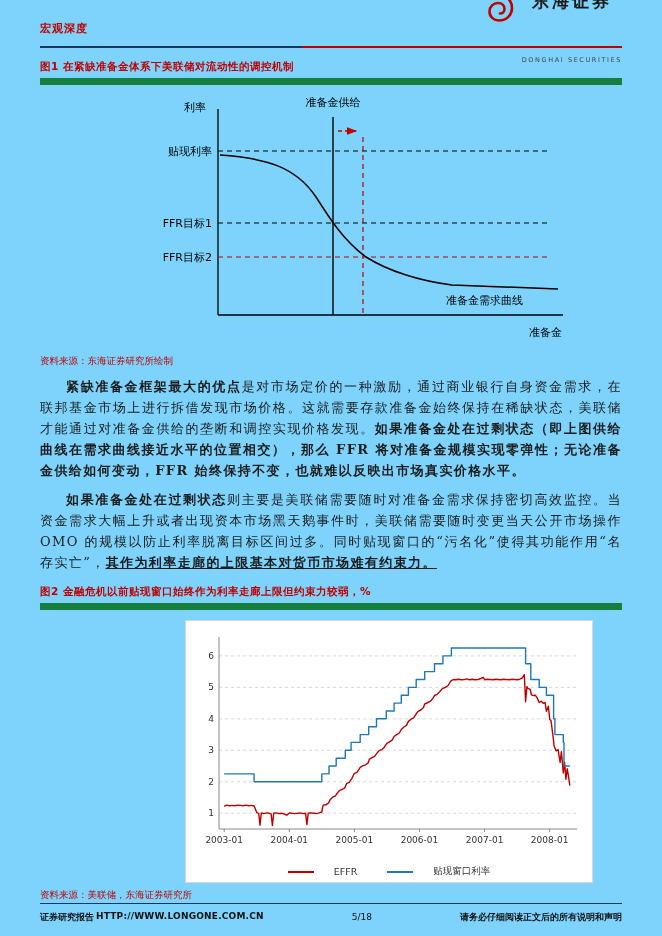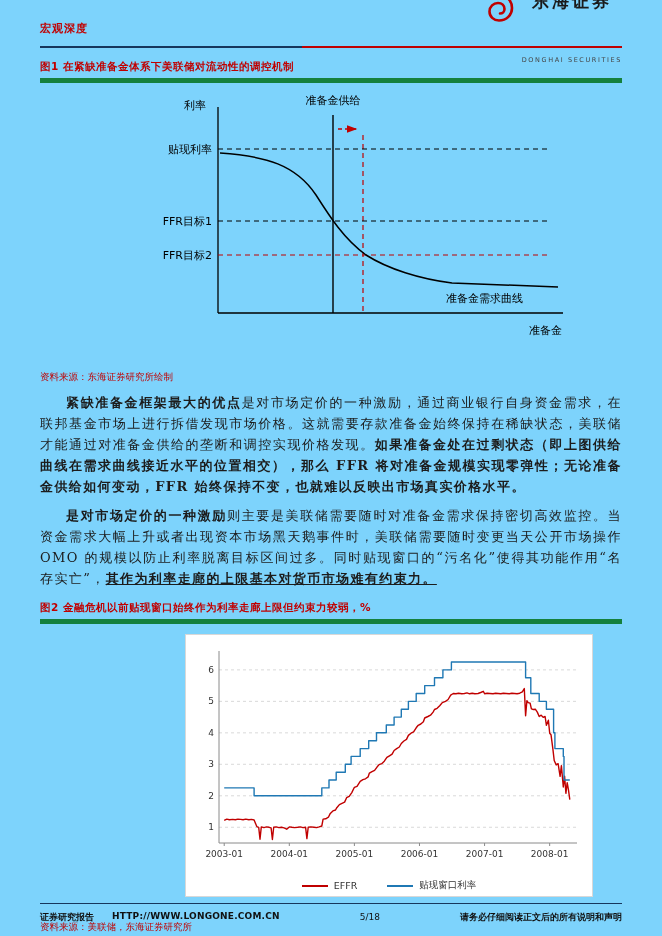--- a/index.html
+++ b/index.html
@@ -12,42 +12,42 @@
   .category { color:#c00000; font-size:11px; font-weight:bold; letter-spacing:1px; }
   .brand { display:flex; align-items:flex-start; gap:7px; }
   .brand-text { text-align:center; }
   .brand-name { font-family:"DejaVu Serif","Liberation Serif",serif; font-size:17px; font-weight:bold; color:#1a1a1a; letter-spacing:3px; line-height:1.1; }
   .brand-sub { font-size:6.5px; color:#444; letter-spacing:1.6px;margin-top:46px; }
   .top-divider { display:flex; height:2px; }
   .top-divider .seg-navy { background:#16365c; width:45%; }
   .top-divider .seg-red { background:#c00000; width:55%; }
 
   
-  .fig-title { color:#c00000; font-weight:bold; font-size:10.5px; margin-top:12px; padding-bottom:4px; border-bottom:5px solid #15803d; letter-spacing:0.5px; }
-  .source { color:#c00000; font-size:9.5px; margin-top:24px; }
+  .fig-title { color:#c00000; font-weight:bold; font-size:10.5px; margin-top:12px; padding-bottom:4px; border-bottom:7px solid #15803d; letter-spacing:0.5px; }
+  .source { color:#c00000; font-size:9.5px; margin-top:6px; }
 
   
   .fig1-wrap { margin:8px 0 0 108px; }
   .fig1-wrap svg text { font-family:"DejaVu Sans","Liberation Sans",sans-serif; }
 
   
   .para { font-family:"DejaVu Serif","Liberation Serif",serif; font-size:13px; line-height:1.62; letter-spacing:1.4px; text-indent:2em; margin-top:8px; text-align:justify; color:#1c1c1c; }
   .seg-b { font-weight:bold; }
   .seg-u { }
   .seg-bu { font-weight:bold; text-decoration:underline; }
 
   
   .chart-box { width:408px; margin:10px 0 0 145px; border:1px solid #d8d8d8; padding:6px 3px 4px; background:#fff; }
   .legend { display:flex; justify-content:center; align-items:center; gap:30px; margin-top:2px; font-size:9.5px; color:#333; }
-  .legend-item { display:flex; align-items:center; gap:6px; }
+  .legend-item { display:flex; align-items:center; gap:20px; }
   .legend-swatch { display:inline-block; width:26px; height:2px; background:#999; }
 
   
   .footer { position:absolute; left:40px; right:40px; bottom:12px; border-top:1.5px solid #16365c; padding-top:7px; display:flex; justify-content:space-between; align-items:baseline; font-size:9px; color:#111; }
-  .footer-left { display:flex; gap:18px; }
+  .footer-left { display:flex; gap:2px; }
   .f-bold { font-weight:bold; }
   .f-url { font-weight:bold; letter-spacing:0.2px; }
   .f-page { font-weight:normal; }
   .f-disclaimer { font-weight:bold; }
 </style>
 </head>
 <body>
 
 <div class="page">
 
@@ -100,21 +100,21 @@
 
       <path d="M 72 62 C 118 65, 148 74, 168 104 C 182 126, 196 148, 218 164 C 240 178, 272 188, 304 192 L 410 196" fill="none" stroke="#000" stroke-width="1.5"></path>
       <text x="298" y="211" font-size="11" fill="#000">准备金需求曲线</text>
     </svg>
   </div>
 
   <div class="source">资料来源：东海证券研究所绘制</div>
 
   <p class="para"><span class="seg-b">紧缺准备金框架最大的优点</span><span>是对市场定价的一种激励，通过商业银行自身资金需求，在联邦基金市场上进行拆借发现市场价格。这就需要存款准备金始终保持在稀缺状态，美联储才能通过对准备金供给的垄断和调控实现价格发现。</span><span class="seg-b">如果准备金处在过剩状态（即上图供给曲线在需求曲线接近水平的位置相交），那么 FFR 将对准备金规模实现零弹性；无论准备金供给如何变动，FFR 始终保持不变，也就难以反映出市场真实价格水平。</span></p>
 
-  <p class="para"><span class="seg-b">是对市场定价的一种激励</span><span class="seg-u">则主要是美联储需要随时对准备金需求保持密切高效监控</span><span>。当资金需求大幅上升或者出现资本市场黑天鹅事件时，美联储需要随时变更当天公开市场操作 OMO 的规模以防止利率脱离目标区间过多。同时贴现窗口的“污名化”使得其功能作用“名存实亡”，</span><span class="seg-bu">其作为利率走廊的上限基本对货币市场难有约束力。</span></p>
+  <p class="para"><span class="seg-b">如果准备金处在过剩状态</span><span class="seg-u">则主要是美联储需要随时对准备金需求保持密切高效监控</span><span>。当资金需求大幅上升或者出现资本市场黑天鹅事件时，美联储需要随时变更当天公开市场操作 OMO 的规模以防止利率脱离目标区间过多。同时贴现窗口的“污名化”使得其功能作用“名存实亡”，</span><span class="seg-bu">其作为利率走廊的上限基本对货币市场难有约束力。</span></p>
 
   <div class="fig-title">图2  金融危机以前贴现窗口始终作为利率走廊上限但约束力较弱，%</div>
 
   <div class="chart-box">
     <svg id="fig2-svg" width="400" height="232" viewBox="0 0 400 232">
         <line x1="30" y1="186.2622950819672" x2="388" y2="186.2622950819672" stroke="#c9c9c9" stroke-width="0.7" stroke-dasharray="3 3"></line>
         <text x="25" y="189.2622950819672" text-anchor="end" font-size="9" fill="#333">1</text>
         <line x1="30" y1="154.78688524590163" x2="388" y2="154.78688524590163" stroke="#c9c9c9" stroke-width="0.7" stroke-dasharray="3 3"></line>
         <text x="25" y="157.78688524590163" text-anchor="end" font-size="9" fill="#333">2</text>
         <line x1="30" y1="123.31147540983606" x2="388" y2="123.31147540983606" stroke="#c9c9c9" stroke-width="0.7" stroke-dasharray="3 3"></line>

